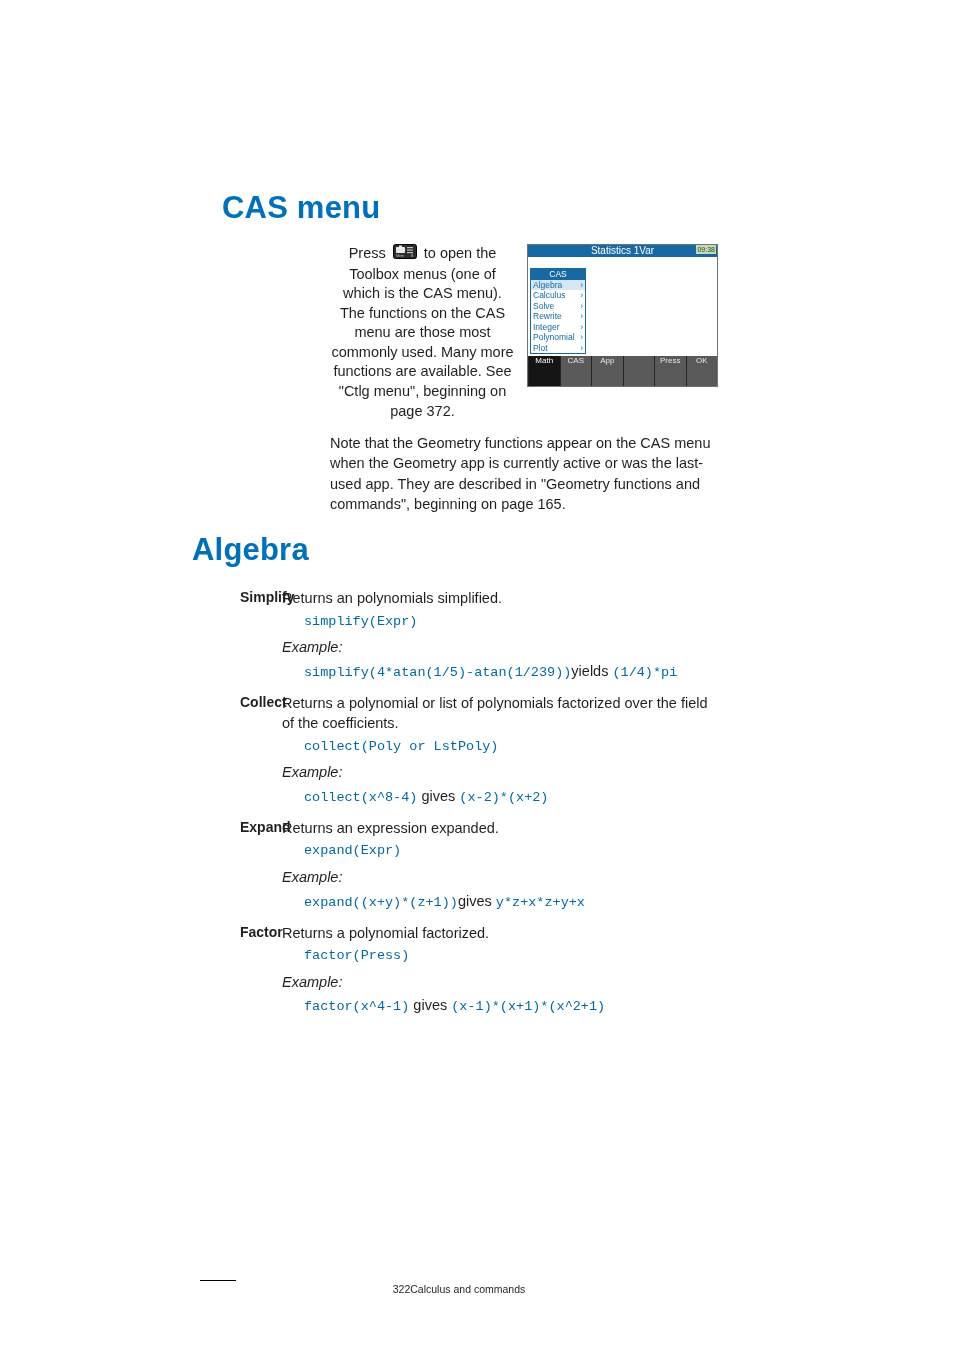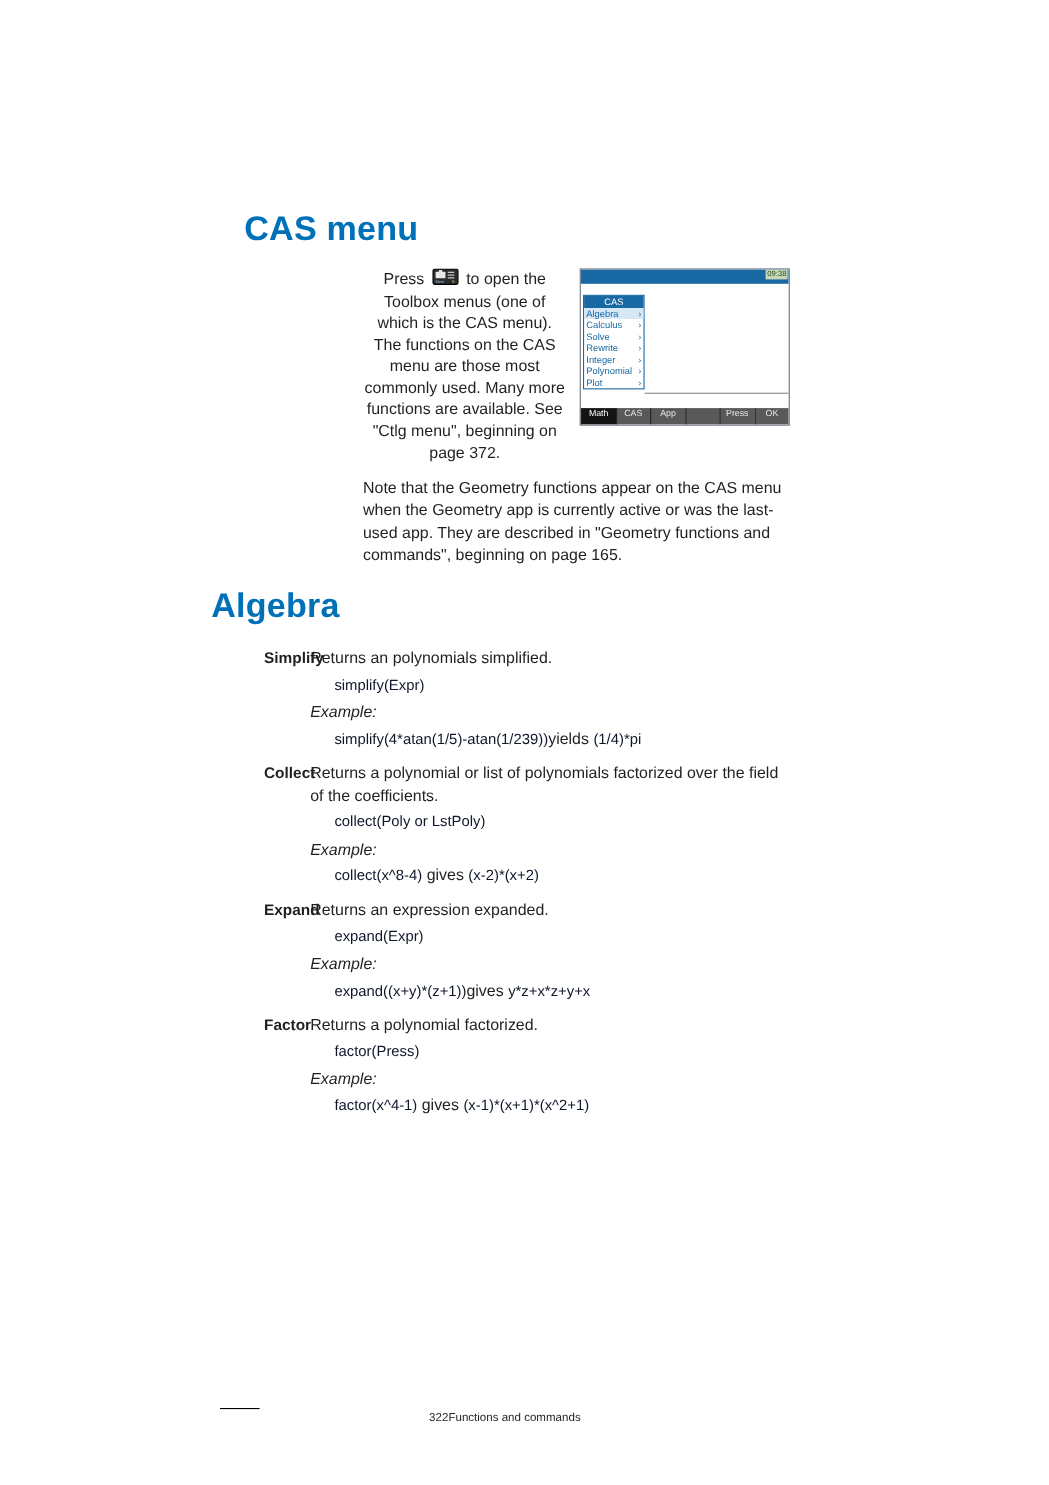--- a/index.html
+++ b/index.html
@@ -55,21 +55,21 @@
     font-size: 8.5px;
     line-height: 1;
     overflow: hidden;
   }
   .calc-header {
     height: 12px;
     background: #1869a3;
     color: #fff;
     text-align: center;
     font-size: 10px;
-    padding-top: 13px;
+    padding-top: 1px;
   }
   .calc-time {
     position: absolute;
     right: 1px;
     top: 0;
     background: #c7d8b6;
     color: #2b4d1e;
     font-size: 7px;
     padding: 1px 1px;
   }
@@ -109,21 +109,21 @@
     position: absolute;
     left: 58px;
     right: 0;
     top: 112px;
     height: 0;
     border-top: 1px solid #888;
   }
   .calc-softkeys {
     position: absolute;
     left: 0; right: 0; bottom: 0;
-    height: 15px;
+    height: 30px;
     display: flex;
     font-size: 8px;
     justify-content: flex-end;
   }
   .sk {
     background: #595959;
     color: #e8e8e8;
     border-left: 1px solid #222;
     flex: 1;
     text-align: center;
@@ -155,23 +155,23 @@
     padding-right: 12px;
     padding-top: 1px;
     margin-left: -48px;
   }
   .desc-col {
     flex: 1;
     font-size: 14.5px;
     line-height: 1.4;
   }
   .code, code {
-    font-family: Liberation Sans, sans-serif;
+    font-family: Liberation Mono, monospace;
     font-size: 13.5px;
-    color: #0f172a;
+    color: #0369a1;
   }
   .syntax {
     margin-left: 22px;
     margin-top: 4px;
   }
   .ex-lbl {
     margin-top: 6px;
     font-style: italic;
   }
   .ex {
@@ -298,17 +298,17 @@
       <div class="ex">
         <span class="code">factor(x^4-1)</span> <span class="norm">gives</span> <span class="code">(x-1)*(x+1)*(x^2+1)</span>
       </div>
     </div>
   </div>
 
   <div class="footer">
     <div class="footer-line"></div>
     <div class="footer-flex">
       <span>322</span>
-      <span>Functions and commands</span>
+      <span>Calculus and commands</span>
     </div>
   </div>
 
 </div>
 
 </body></html>

